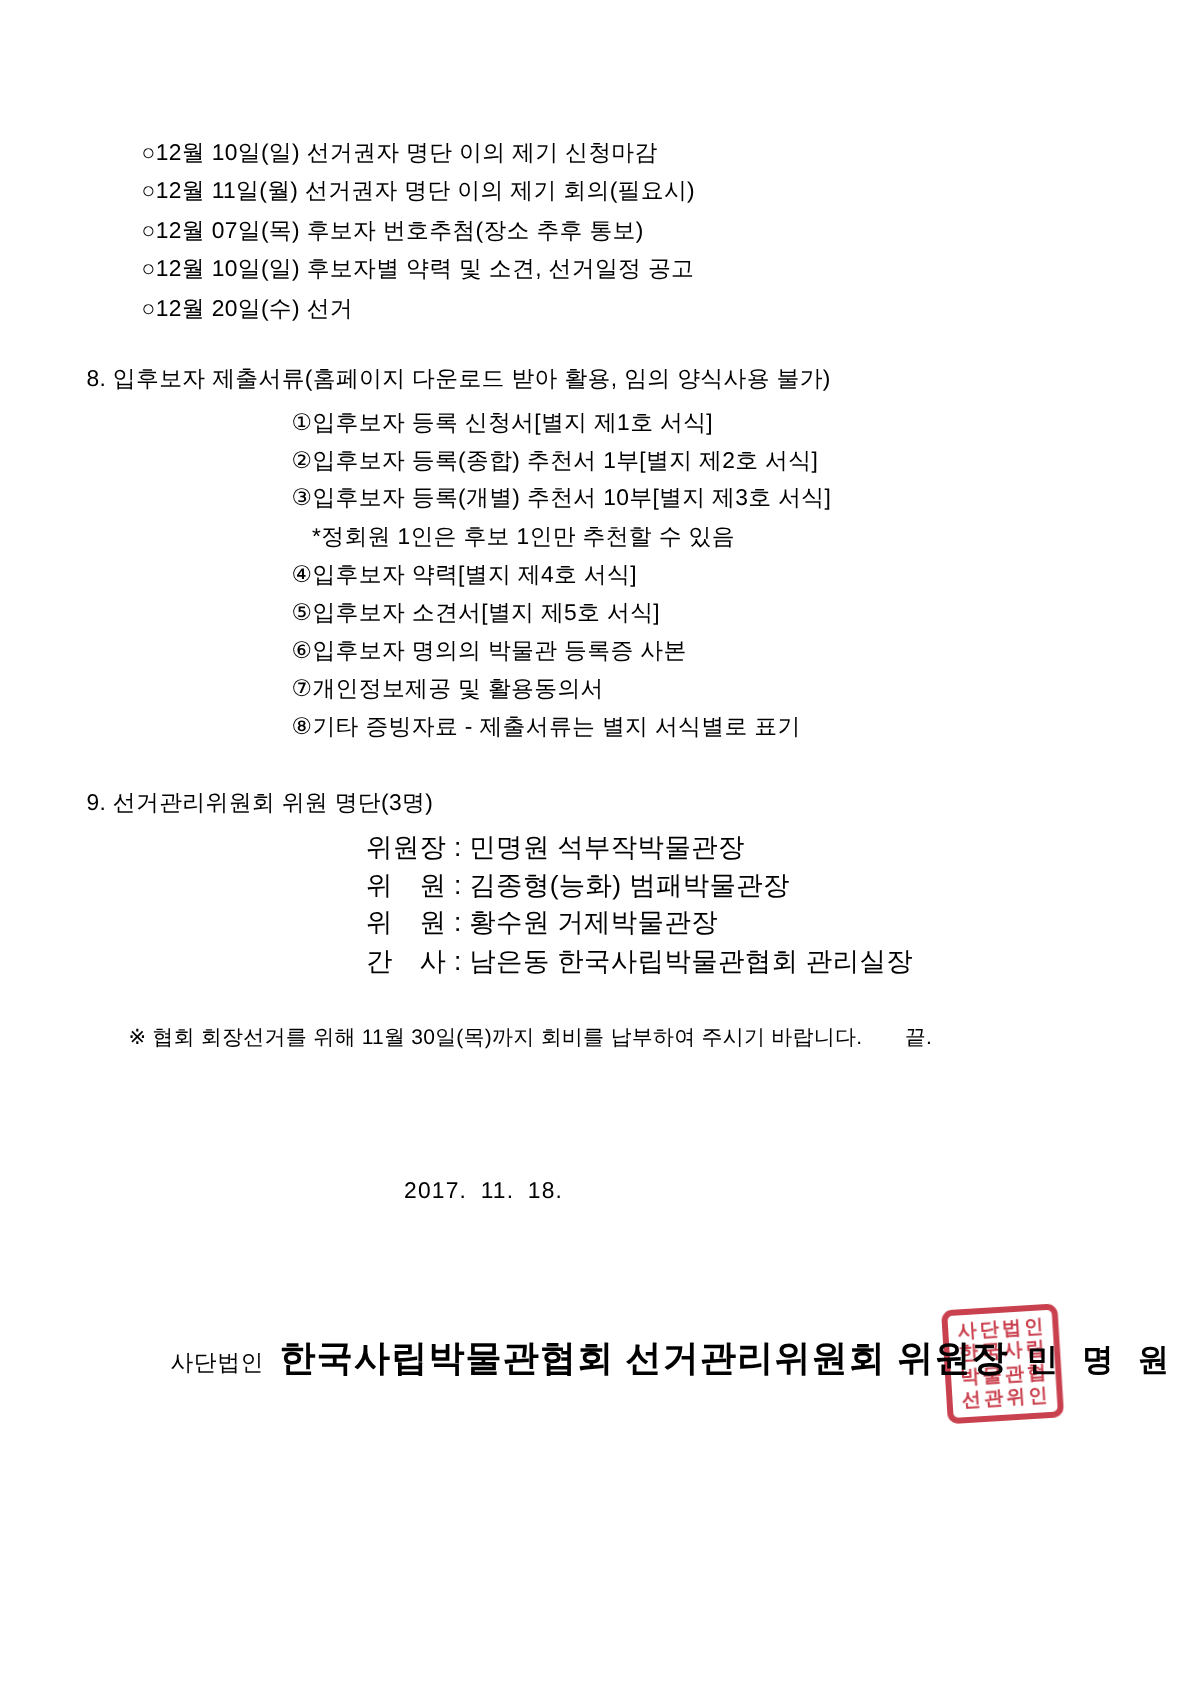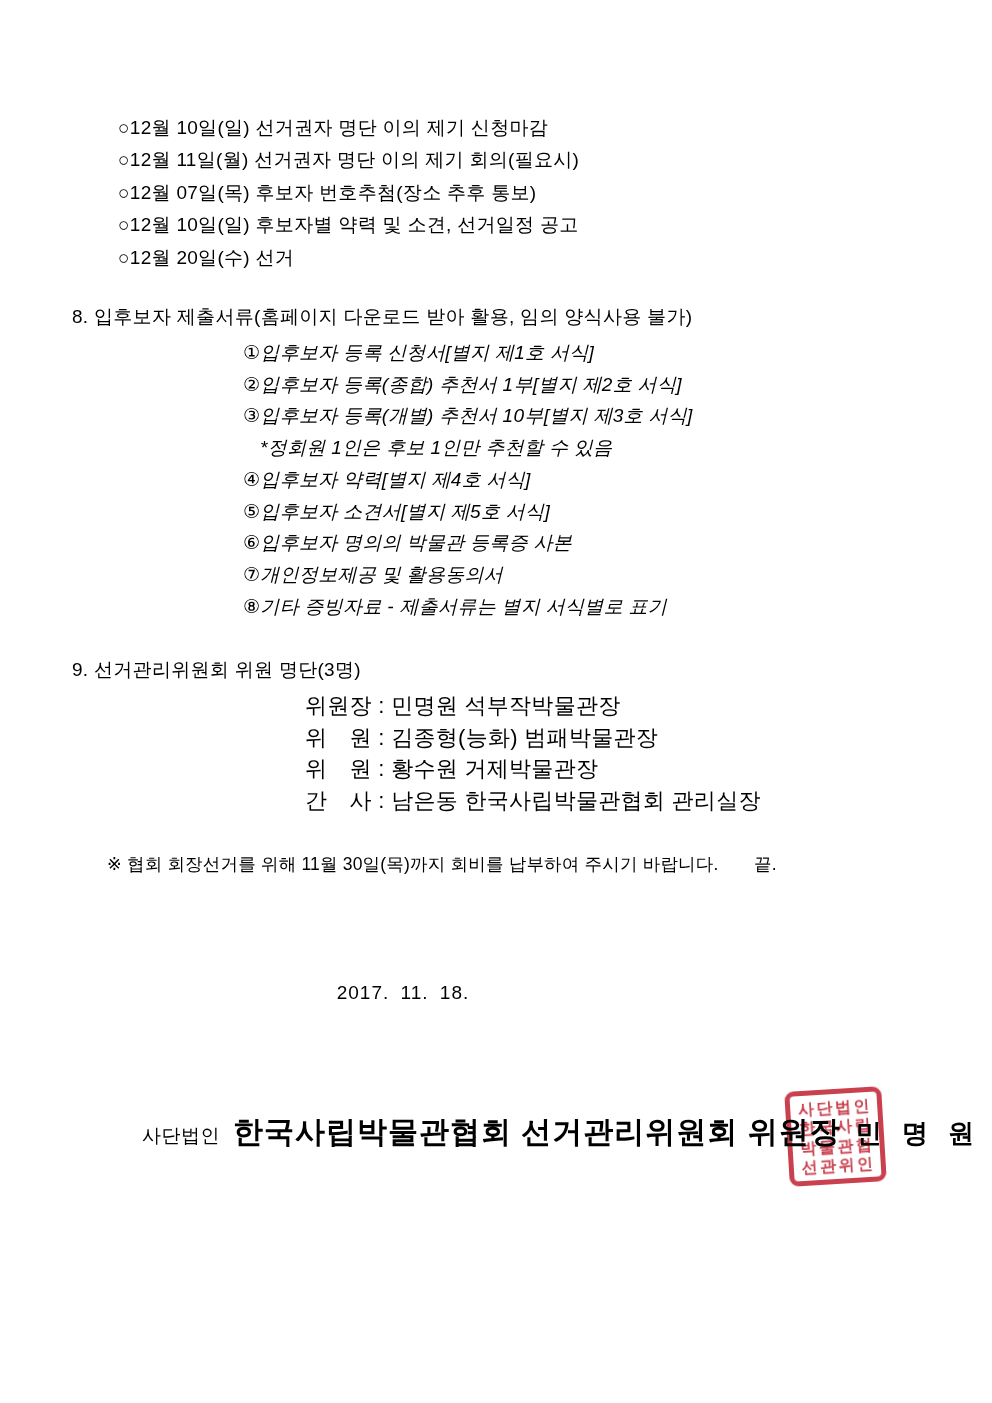--- a/index.html
+++ b/index.html
@@ -30,21 +30,20 @@
     line-height: 26px;
     letter-spacing: 0.3px;
     white-space: nowrap;
   }
   .s8-items {
     left: 243px; top: 337px;
     font-size: 19px;
     line-height: 31.7px;
     letter-spacing: 0.3px;
     white-space: nowrap;
-    font-style: italic;
   }
   .s8-items .sub { margin-left: 17px; }
   .s9-heading {
     left: 72px; top: 657px;
     font-size: 19px;
     line-height: 26px;
     letter-spacing: 0.3px;
     white-space: nowrap;
   }
   .s9-items {

